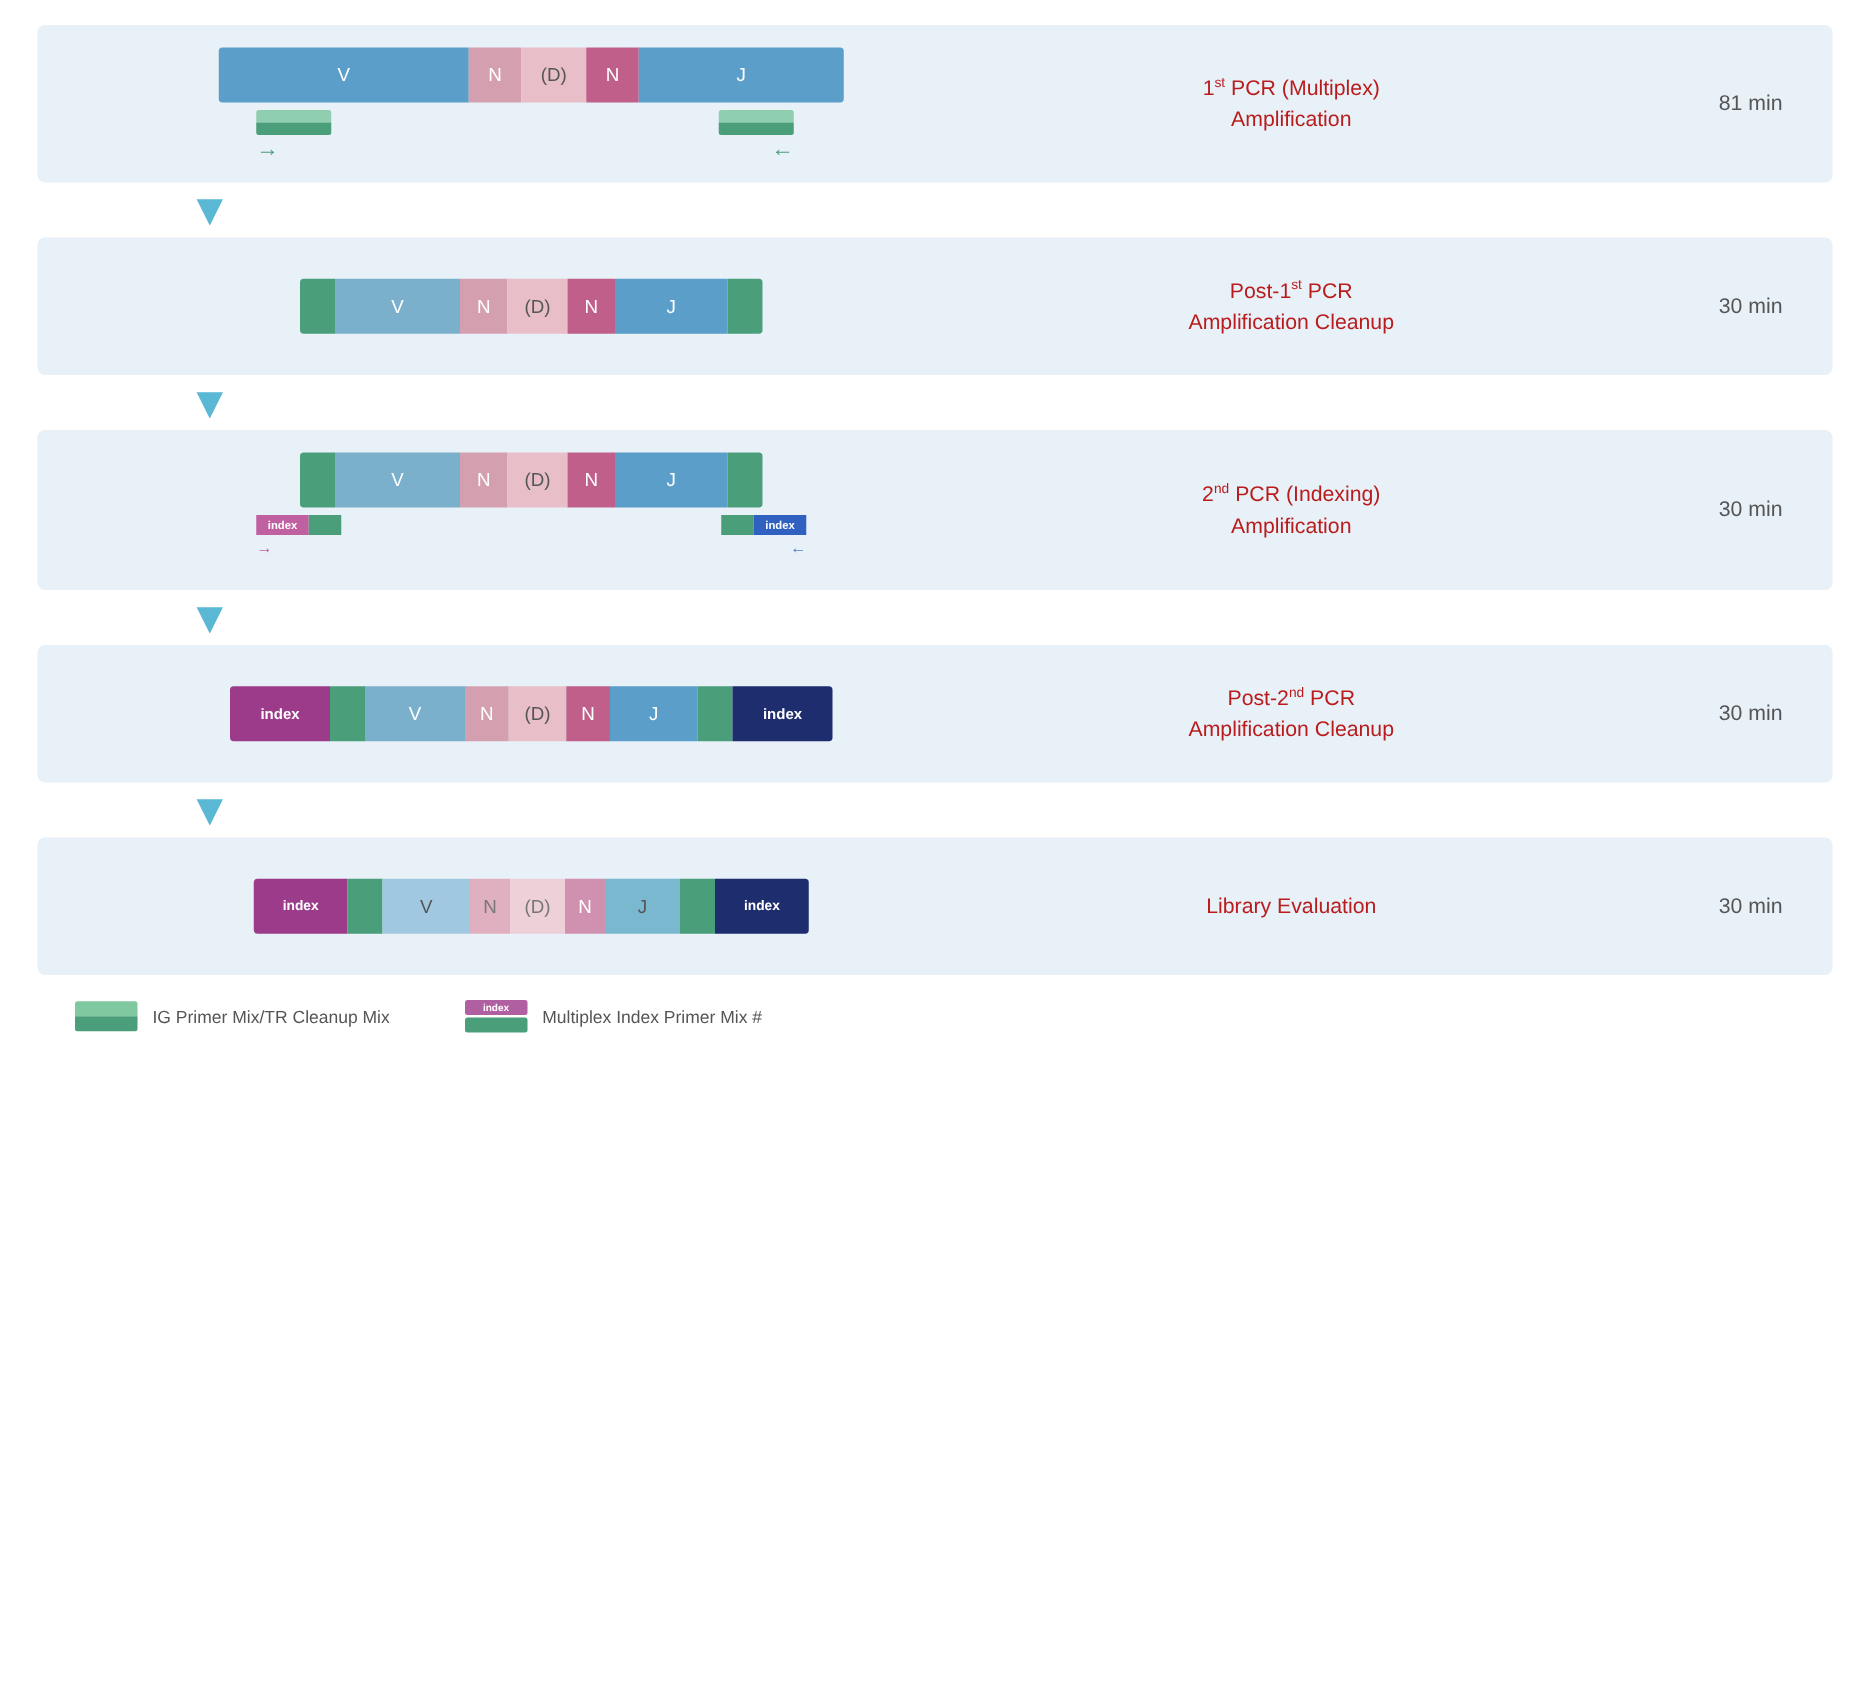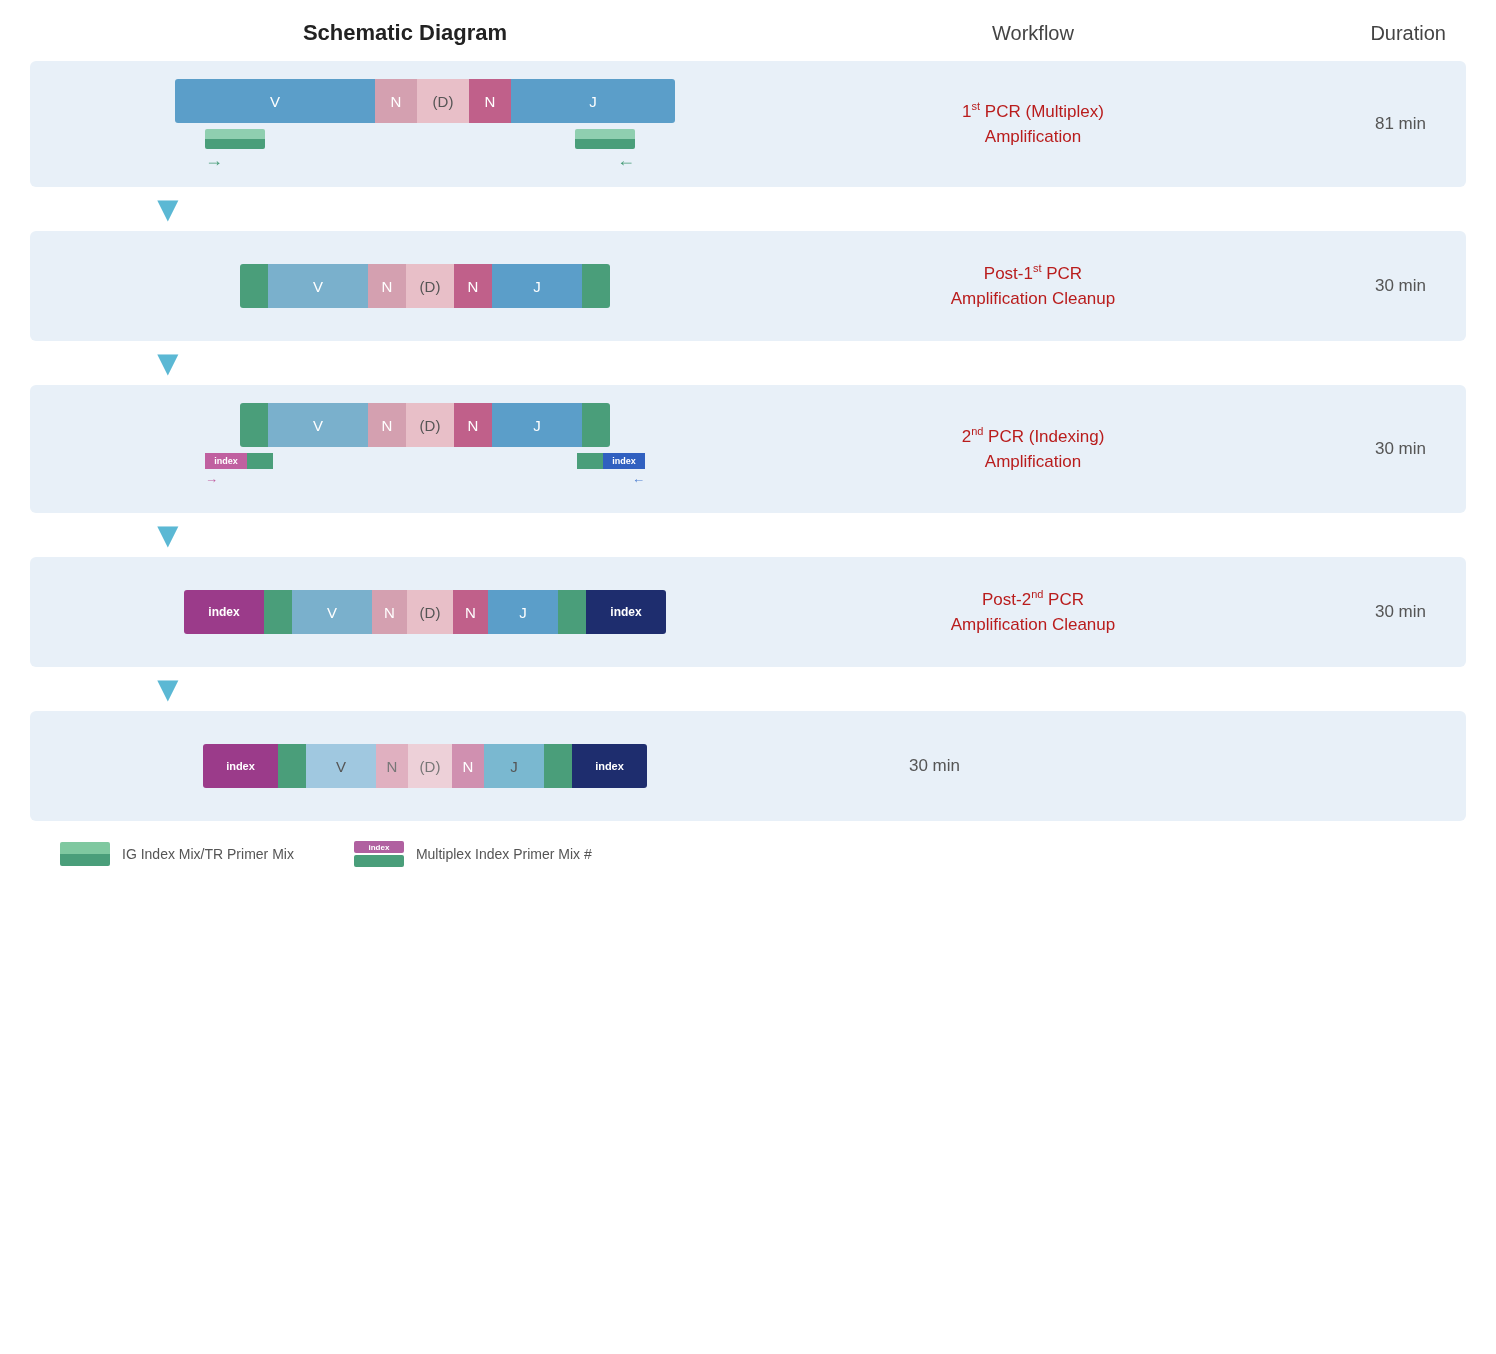--- a/index.html
+++ b/index.html
@@ -195,25 +195,20 @@
       background: #4a9e7a;
       width: 50px;
       border-radius: 2px;
     }
   </style>
 </head>
 <body>
 
 <div class="page-container">
 
-  <div class="header-row">
-    <div class="header-schematic">Schematic Diagram</div>
-    <div class="header-workflow">Workflow</div>
-    <div class="header-duration">Duration</div>
-  </div>
 
   <div class="workflow-row">
     <div class="diagram-area">
       <div class="row1-diagram">
 
 
         <div class="dna-bar" style="width:500px;">
           <div class="seg seg-v-large" style="width:200px; border-radius:3px 0 0 3px;">V</div>
           <div class="seg seg-n" style="width:42px;">N</div>
           <div class="seg seg-d" style="width:52px; color:#555;">(D)</div>
@@ -348,30 +343,31 @@
         <div class="seg seg-green-left" style="border-radius:0;"></div>
         <div class="seg seg-v" style="width:70px; background:#a0c8e0; color:#555;">V</div>
         <div class="seg seg-n" style="width:32px; background:#e0b0c0; color:#777;">N</div>
         <div class="seg seg-d" style="width:44px; background:#edd0d8; color:#777;">(D)</div>
         <div class="seg seg-n2" style="width:32px; background:#d090b0; color:#fff;">N</div>
         <div class="seg" style="width:60px; background:#7ab8d0; color:#555; border-radius:0;">J</div>
         <div class="seg seg-green-right" style="border-radius:0;"></div>
         <div class="seg seg-index-right-sm" style="font-size:11px; font-weight:bold; color:#fff;">index</div>
       </div>
     </div>
+    <div class="workflow-label">Library Evaluation</div>
     <div class="duration-label">30 min</div>
   </div>
 
   <div class="legend-area">
     <div class="legend-item">
       <div class="legend-icon">
         <div class="legend-icon-top"></div>
         <div class="legend-icon-bottom"></div>
       </div>
-      <span>IG Index Mix/TR Primer Mix</span>
+      <span>IG Primer Mix/TR Cleanup Mix</span>
     </div>
     <div class="legend-item">
       <div class="legend-icon2">
         <div class="legend-ibar1">index</div>
         <div class="legend-ibar2"></div>
       </div>
       <span>Multiplex Index Primer Mix #</span>
     </div>
   </div>
 

